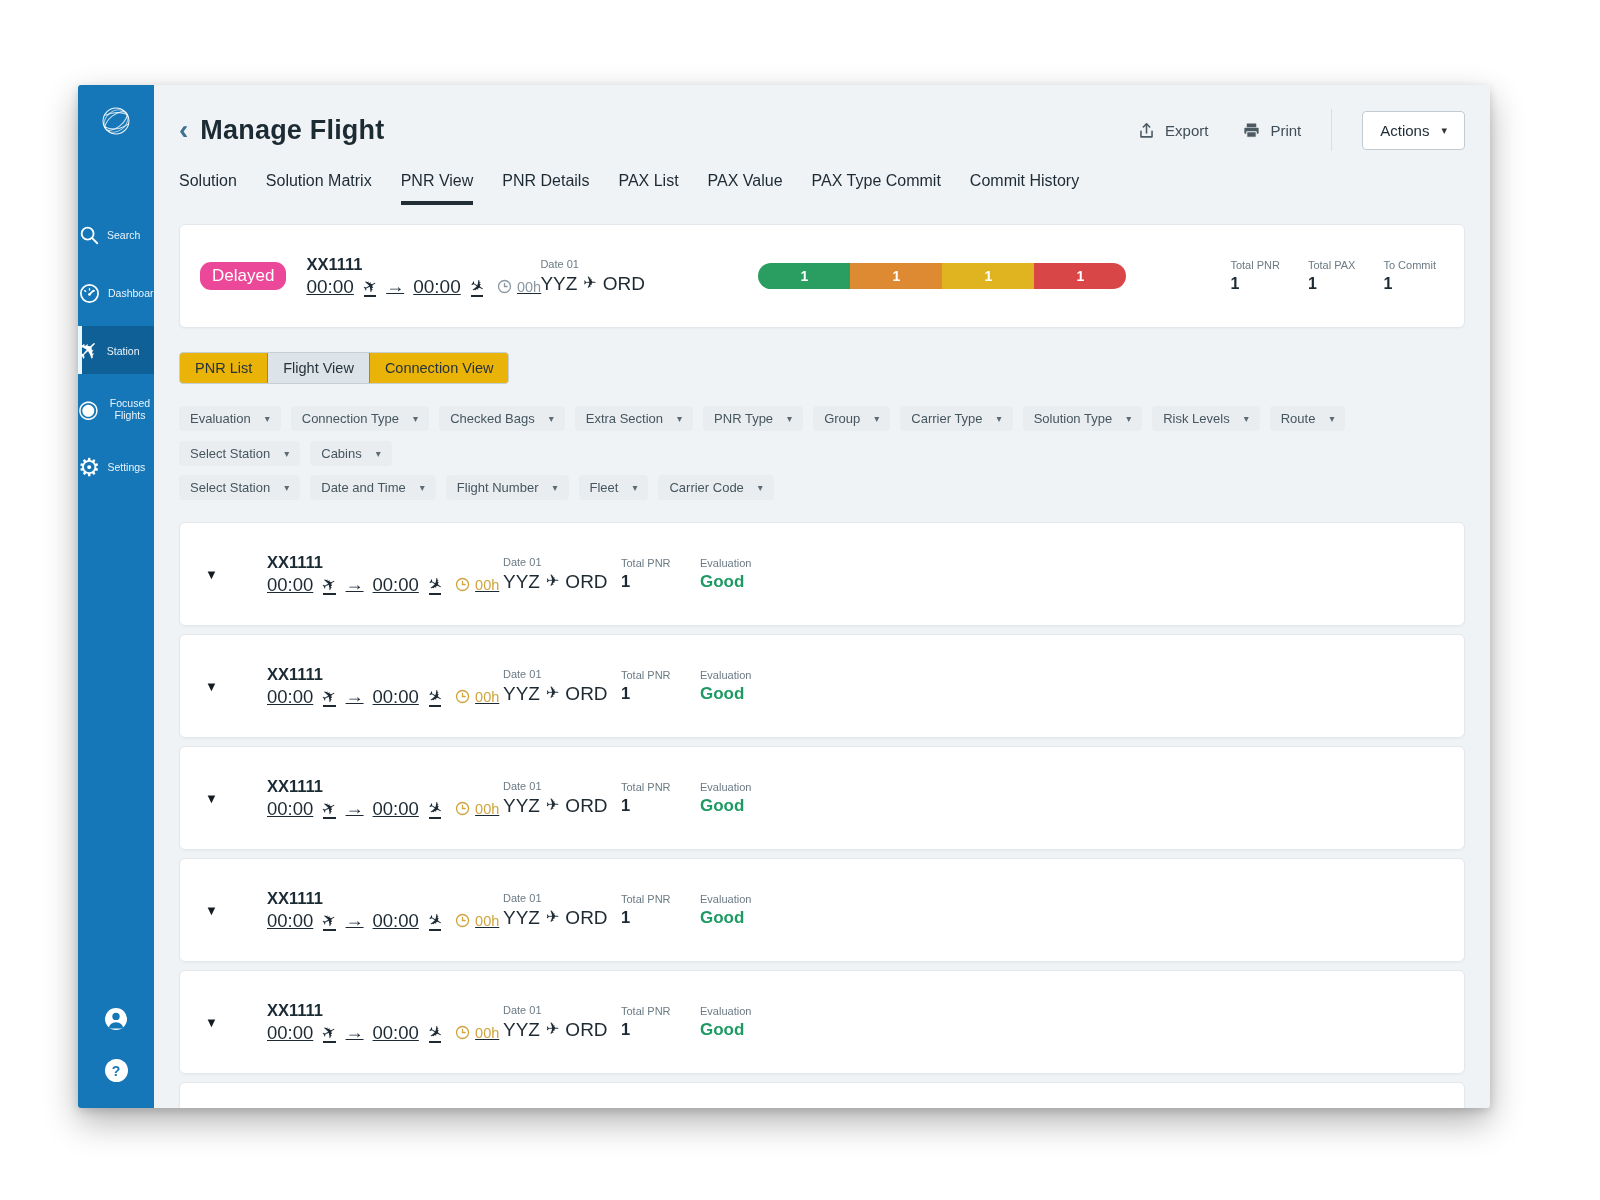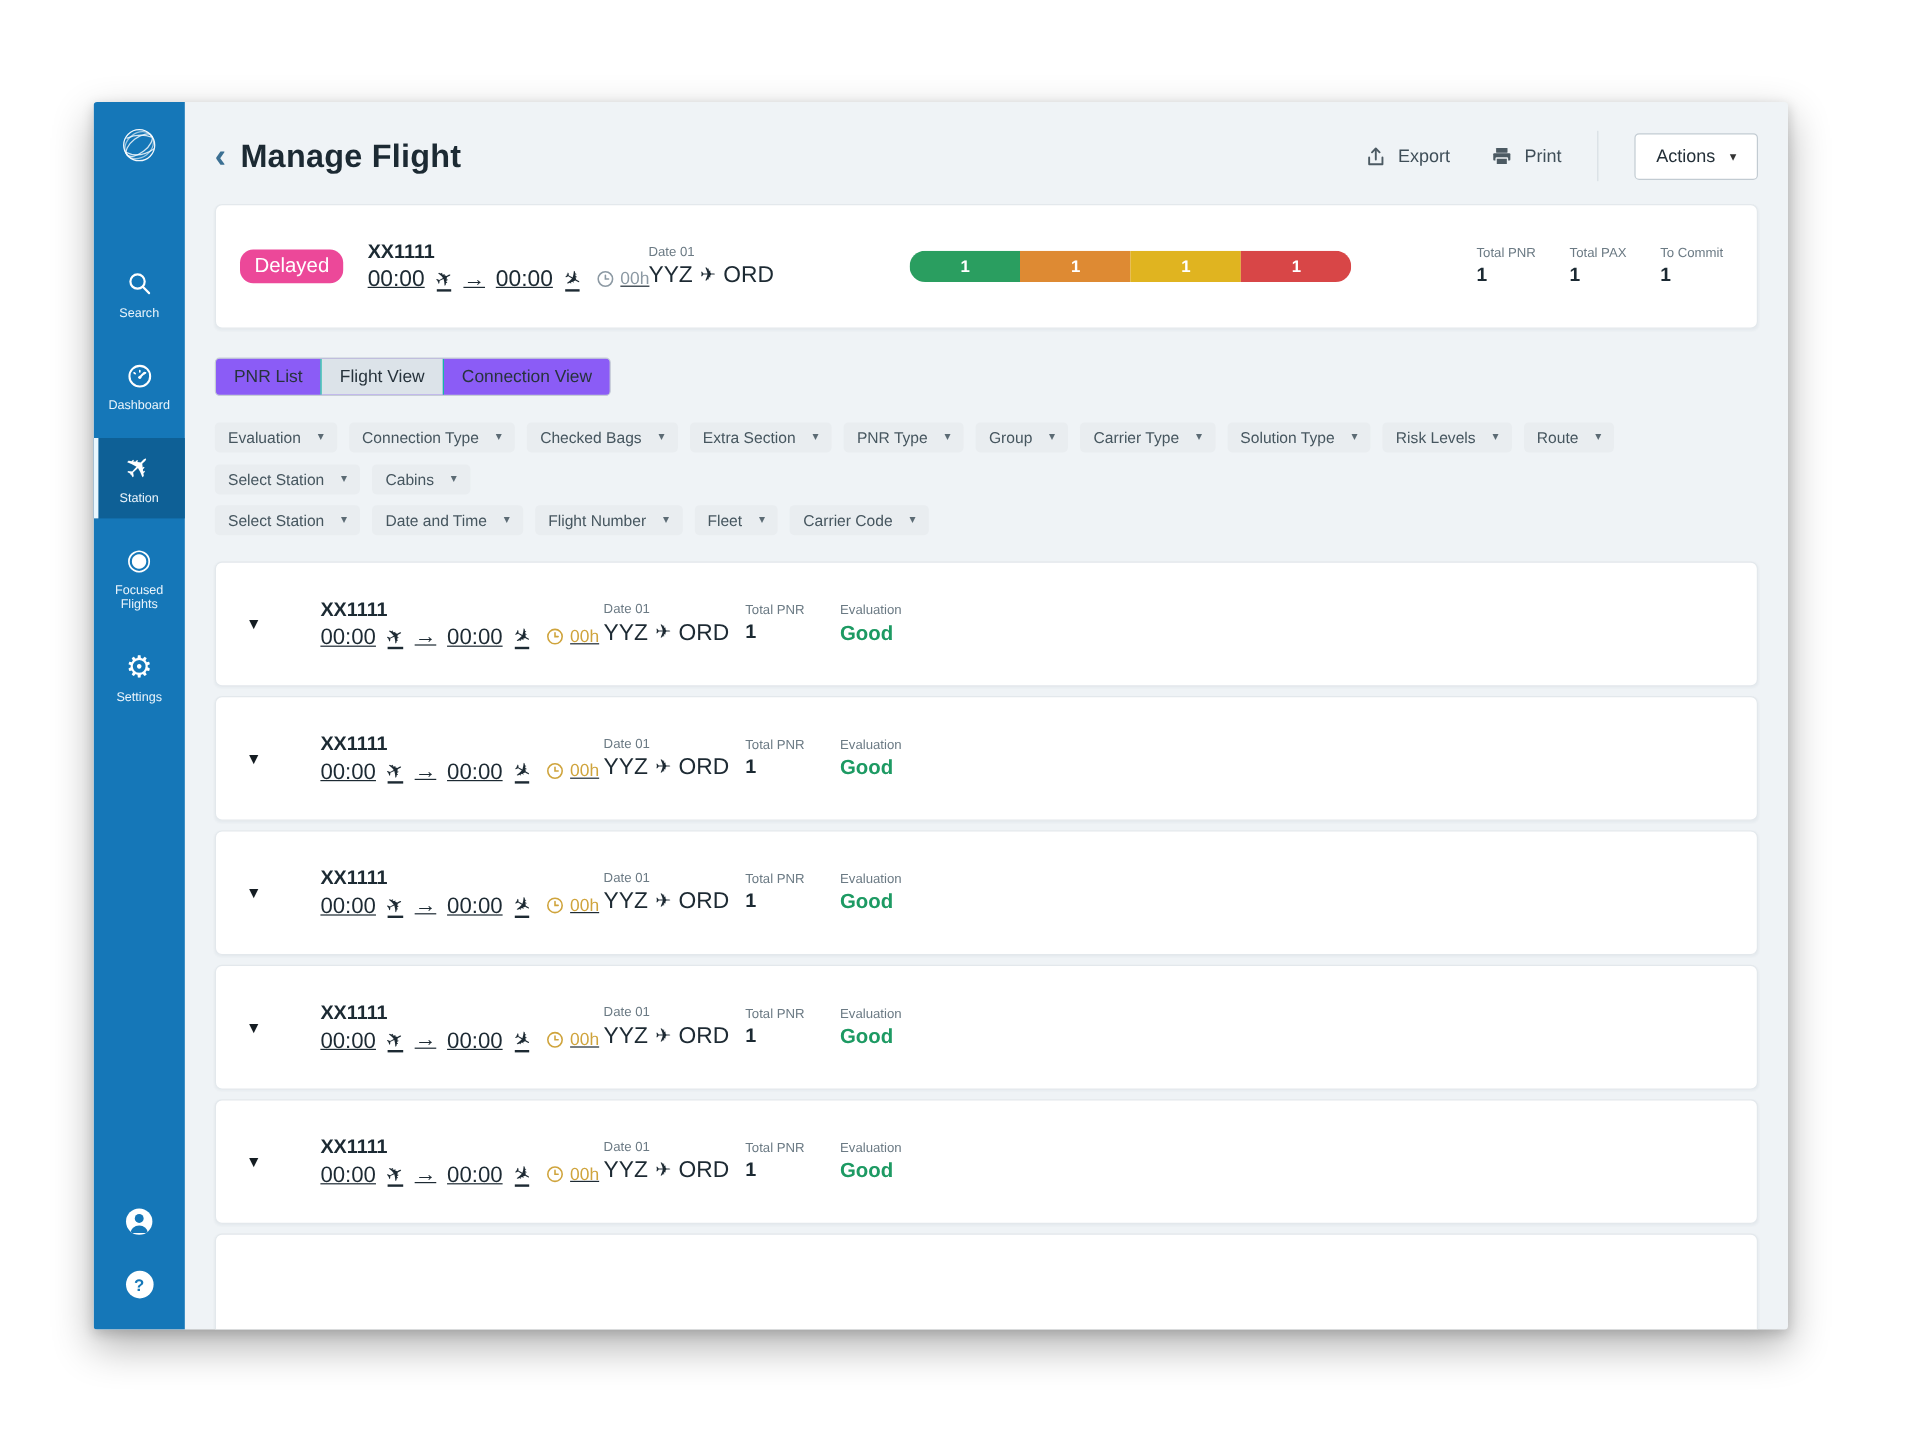--- a/index.html
+++ b/index.html
@@ -5,21 +5,21 @@
   * { margin:0; padding:0; box-sizing:border-box; }
   html,body { width:1600px; height:1200px; background:#ffffff; font-family:"Liberation Sans","DejaVu Sans",sans-serif; }
   .window { position:absolute; left:78px; top:85px; width:1412px; height:1023px; background:#eff3f6;
             display:flex; overflow:hidden; border-radius:3px;
             box-shadow:0 14px 34px rgba(0,0,0,.30), 0 3px 10px rgba(0,0,0,.15); }
 
   
   .sidebar { width:76px; flex-shrink:0; background:#1577b8; color:#fff; display:flex; flex-direction:column; align-items:center; }
   .logo { margin-top:13px; }
   .nav { margin-top:52px; width:100%; display:flex; flex-direction:column; align-items:center; }
-  .side-item { position:relative; width:100%; padding:13px 0 11px; margin-top:10px; display:flex; flex-direction:column;
+  .side-item { position:relative; width:100%; padding:13px 0 11px; margin-top:10px; display:flex; flex-direction:row;
                align-items:center; gap:7px; font-size:10.5px; color:#eaf4fb; cursor:pointer; text-align:center; line-height:1.15; }
   .side-item .glyph { height:24px; display:flex; align-items:center; justify-content:center; font-size:23px; color:#fff; }
   .side-item.active { background:#0e6096; }
   .side-item.active::before { content:""; position:absolute; left:0; top:0; bottom:0; width:4px; background:#e9f7ff; }
   .plane-glyph { display:inline-block; transform:rotate(-45deg); font-size:26px; }
   .side-footer { margin-top:auto; margin-bottom:26px; display:flex; flex-direction:column; align-items:center; gap:24px; }
   .help-circle { width:23px; height:23px; border-radius:50%; background:#fff; color:#1577b8; font-weight:bold;
                  font-size:14px; display:flex; align-items:center; justify-content:center; cursor:pointer; }
 
   
@@ -60,21 +60,21 @@
   .route { font-size:19px; color:#1d2a33; display:flex; align-items:flex-start; gap:6px; }
   .route .pmid { font-size:16px; }
   .col-date { width:118px; margin-left:2px; }
   .seg-bar { margin-left:100px; width:368px; height:26px; display:flex; border-radius:13px; overflow:hidden; }
   .seg { flex:1; display:flex; align-items:center; justify-content:center; color:#fff; font-size:14px; font-weight:bold; }
   .stats { margin-left:auto; display:flex; gap:28px; padding-right:4px; }
   .stat .lbl { margin-bottom:4px; }
   .stat .val { font-size:16px; font-weight:bold; color:#1c2a33; }
 
   
-  .toggle { margin-top:24px; display:inline-flex; border:1px solid #c6ced5; border-radius:4px; overflow:hidden; background:#8b5cf6; }
+  .toggle { margin-top:24px; display:inline-flex; border:1px solid #c6ced5; border-radius:4px; overflow:hidden; background:#eab308; }
   .toggle-opt { padding:7px 15px; font-size:14.5px; color:#27333c; cursor:pointer; border-left:1px solid #14b8a6; }
   .toggle-opt:first-child { border-left:none; }
   .toggle-opt.active { background:#dce3e9; }
 
   .filters { margin-top:22px; display:flex; flex-wrap:wrap; gap:10px; }
   .filters + .filters { margin-top:9px; }
   .chip { display:inline-flex; align-items:center; gap:14px; background:#e9edf0; border-radius:4px; padding:5px 11px;
           font-size:13px; color:#46565f; cursor:pointer; white-space:nowrap; }
   .chip .caret { font-size:10px; color:#5c6b74; }
 
@@ -193,20 +193,30 @@
           <span>Print</span>
         </span>
         <span class="hdivider"></span>
         <button class="actions-btn">
           <span>Actions</span>
           <span class="caret">▾</span>
         </button>
       </div>
     </div>
 
+    <div class="tabs">
+      <span class="tab">Solution</span>
+      <span class="tab">Solution Matrix</span>
+      <span class="tab active">PNR View</span>
+      <span class="tab">PNR Details</span>
+      <span class="tab">PAX List</span>
+      <span class="tab">PAX Value</span>
+      <span class="tab">PAX Type Commit</span>
+      <span class="tab">Commit History</span>
+    </div>
 
     
     <div class="card summary">
       <span class="badge">Delayed</span>
       <div class="fblock">
         <div class="fnum">XX1111</div>
         <div class="frow">
           <span>00:00</span>
           <span class="pl-dep"><span class="pg">✈</span></span>
           <span class="arrow">→</span>

